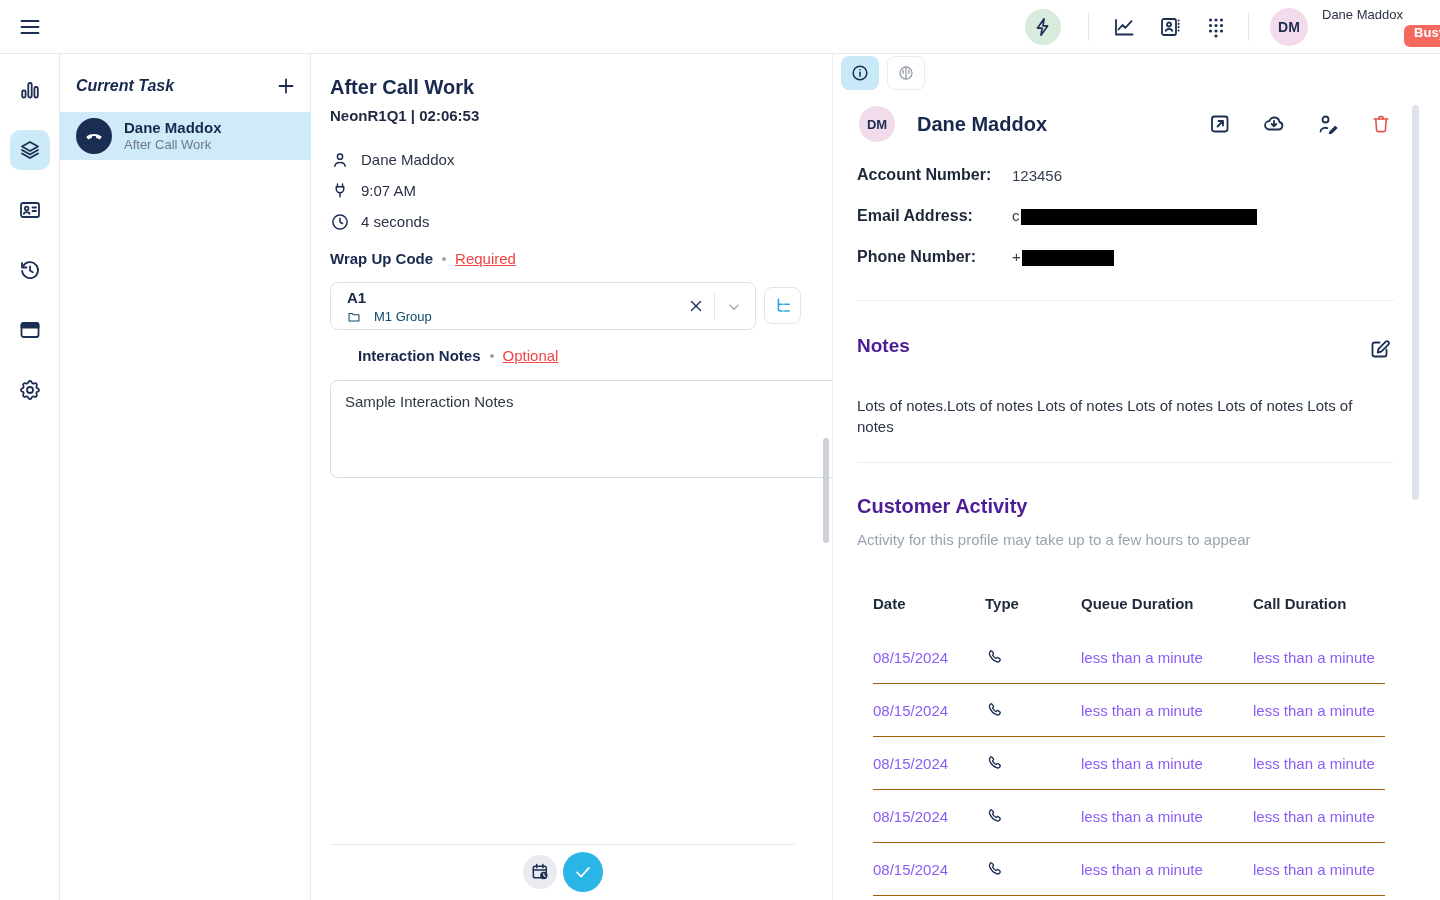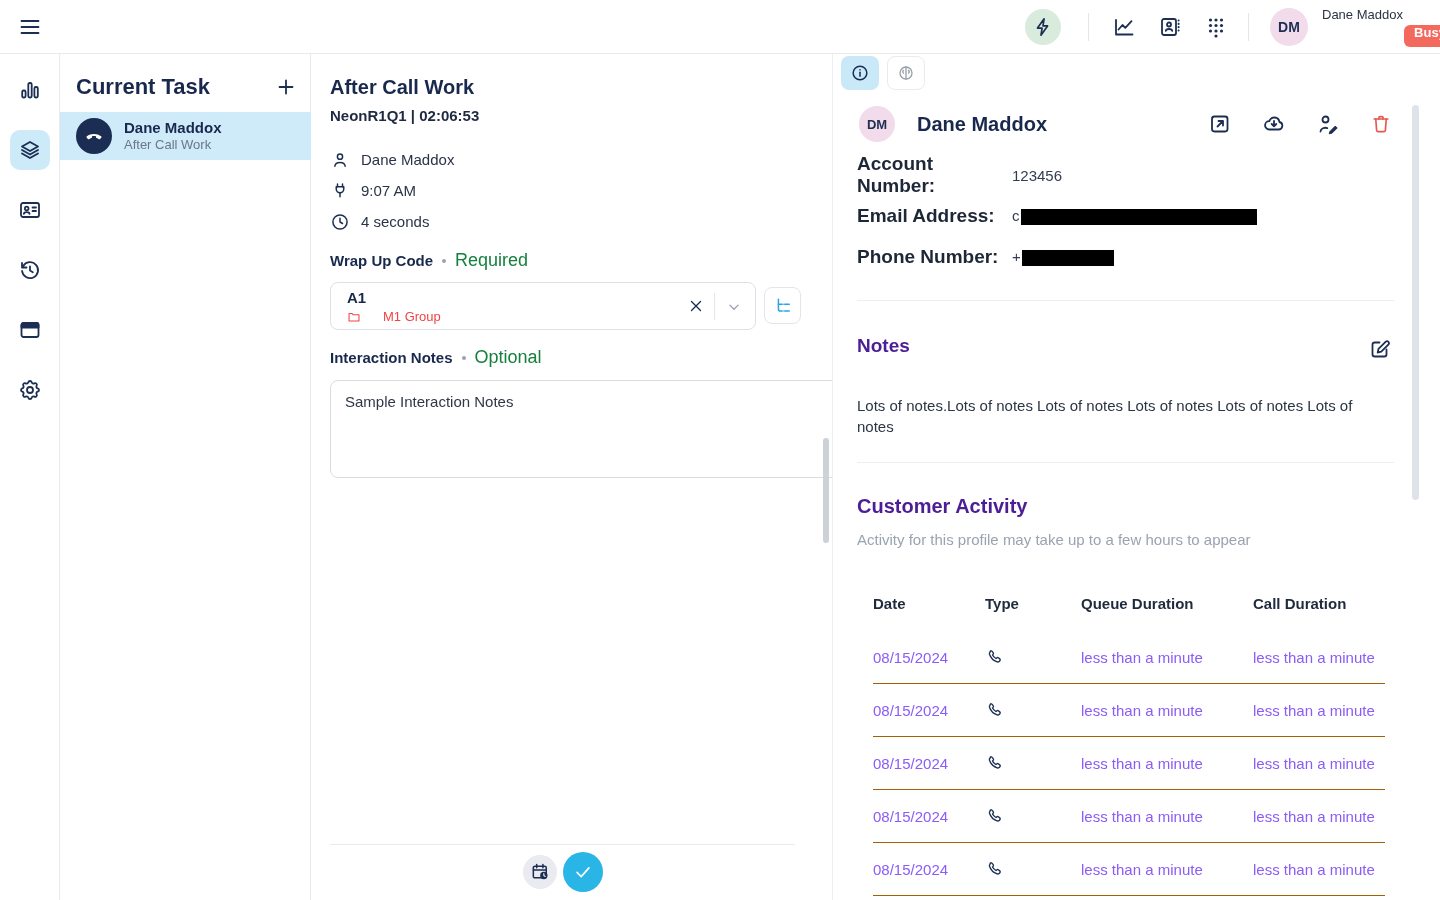--- a/index.html
+++ b/index.html
@@ -23,44 +23,44 @@
   .busy-btn { position:absolute; left:1404px; top:25px; width:86px; height:22px; background:#f4695e; border:none; border-radius:6px; color:#fff; font-weight:bold; font-size:13px; display:flex; align-items:flex-start; justify-content:center; gap:22px; cursor:pointer; font-family:inherit; }
 
   
   .rail { position:absolute; left:0; top:54px; width:60px; height:846px; background:#fff; border-right:1px solid #e8eaec; z-index:4; }
   .rail-item { position:absolute; left:10px; width:40px; height:40px; border-radius:10px; display:flex; align-items:center; justify-content:center; color:#1c2e52; cursor:pointer; }
   .rail-item.selected { background:#cdeaf9; }
 
   
   .task-panel { position:absolute; left:60px; top:54px; width:251px; height:846px; background:#fff; border-right:1px solid #e8eaec; }
   .task-panel-header { position:absolute; left:16px; right:12px; top:20px; display:flex; align-items:center; justify-content:space-between; }
-  .task-panel-title { font-size:22px; font-weight:bold; color:#18294d; }
+  .task-panel-title { font-size:16px; font-weight:bold; color:#18294d;font-style:italic; }
   .add-btn { width:24px; height:24px; color:#1c2e52; background:none; border:none; cursor:pointer; padding:0; }
   .task-item { position:absolute; left:0; top:58px; width:251px; height:48px; background:#cfeaf8; display:flex; align-items:center; cursor:pointer; }
   .task-avatar { width:36px; height:36px; margin-left:16px; border-radius:50%; background:#1b2d52; display:flex; align-items:center; justify-content:center; flex:none; }
   .task-item-text { margin-left:12px; line-height:1.25; }
   .task-item-name { font-size:15px; font-weight:bold; color:#18294d; }
   .task-item-sub { font-size:13px; color:#6c7787; }
 
   
   .center-panel { position:absolute; left:311px; top:54px; width:520px; height:846px; background:#fff; }
   .cp-title { position:absolute; left:19px; top:22px; font-size:20px; font-weight:bold; color:#18294d; }
   .cp-sub { position:absolute; left:19px; top:53px; font-size:15px; font-weight:bold; color:#1f2940; }
   .cp-details { position:absolute; left:19px; top:90px; }
   .cp-detail-row { display:flex; align-items:center; height:31px; gap:11px; color:#1c2e52; }
   .cp-detail-row span.txt { font-size:15px; color:#2a3446; }
   .field-label-row { position:absolute; left:19px; display:flex; align-items:center; gap:9px; }
   .field-label { font-size:15px; font-weight:bold; color:#18294d; }
   .dot-sep { width:4px; height:4px; border-radius:50%; background:#9aa3b1; }
-  .field-req { font-size:18px; color:#15803d; }
+  .field-req { font-size:15px; color:#ef4444;text-decoration:underline; }
   .wrapup-row { top:196px; }
-  .notes-row { top:293px; }
+  .notes-row { top:293px;margin-left:28px; }
   .combo { position:absolute; left:19px; top:228px; width:426px; height:48px; border:1px solid #dde1e7; border-radius:8px; background:#fff; cursor:pointer; }
   .combo-value { position:absolute; left:16px; top:6px; font-size:15px; font-weight:bold; color:#18294d; }
-  .combo-group { position:absolute; left:16px; top:26px; display:flex; align-items:center; gap:22px; color:#ef4444; font-size:13px; }
+  .combo-group { position:absolute; left:16px; top:26px; display:flex; align-items:center; gap:13px; color:#0c4a6e; font-size:13px; }
   .combo-clear { position:absolute; right:50px; top:14px; width:18px; height:18px; color:#1c2e52; cursor:pointer; }
   .combo-sep { position:absolute; right:40px; top:10px; width:1px; height:27px; background:#e3e6ea; }
   .combo-chevron { position:absolute; right:12px; top:15px; width:18px; height:18px; color:#9aa3b1; cursor:pointer; }
   .tree-btn { position:absolute; left:453px; top:233px; width:37px; height:37px; border:1px solid #e2e5ea; border-radius:8px; background:#fff; color:#2aa5df; display:flex; align-items:center; justify-content:center; cursor:pointer; }
   .notes-area { position:absolute; left:19px; top:326px; width:536px; height:98px; border:1px solid #d9dde3; border-radius:8px; padding:12px 14px; font-family:inherit; font-size:15px; color:#2f3847; resize:none; }
   .cp-divider { position:absolute; left:19px; top:790px; width:465px; height:1px; background:#e8eaed; }
   .schedule-btn { position:absolute; left:212px; top:801px; width:34px; height:34px; border-radius:50%; border:none; background:#e9ebf0; color:#1b2d52; display:flex; align-items:center; justify-content:center; cursor:pointer; }
   .complete-btn { position:absolute; left:252px; top:798px; width:40px; height:40px; border-radius:50%; border:none; background:#29b5e6; color:#fff; display:flex; align-items:center; justify-content:center; cursor:pointer; }
   .cp-scrollthumb { position:absolute; left:512px; top:384px; width:6px; height:105px; border-radius:3px; background:#cdd2d9; cursor:grab; }
 
@@ -68,21 +68,21 @@
   .right-panel { position:absolute; left:832px; top:54px; width:608px; height:846px; background:#fff; border-left:1px solid #eceef1; }
   .tab { position:absolute; top:2px; width:38px; height:34px; border-radius:8px; display:flex; align-items:center; justify-content:center; cursor:pointer; }
   .tab-info { left:8px; background:#c9e9f9; color:#1b2d52; }
   .tab-brain { left:54px; background:#fff; border:1px solid #e9ebee; color:#9aa1ab; }
   .rp-avatar { position:absolute; left:26px; top:52px; width:36px; height:36px; border-radius:50%; background:#f2dbeb; color:#1c2e52; font-weight:bold; font-size:13px; display:flex; align-items:center; justify-content:center; }
   .rp-name { position:absolute; left:84px; top:59px; font-size:20px; font-weight:bold; color:#18294d; }
   .rp-actions { position:absolute; right:46px; top:58px; display:flex; gap:30px; align-items:center; }
   .rp-action { width:24px; height:24px; color:#1c2e52; background:none; border:none; padding:0; cursor:pointer; }
   .rp-action.danger { color:#e8574c; }
   .rp-field { position:absolute; left:24px; height:34px; display:flex; align-items:center; }
-  .rp-field-label { width:155px; font-size:19px; font-weight:bold; color:#1e2738; flex:none; }
+  .rp-field-label { width:155px; font-size:16px; font-weight:bold; color:#1e2738; flex:none; }
   .rp-field-value { font-size:15px; color:#333d4f; }
   .redact { display:inline-block; height:16px; background:#000; vertical-align:middle; margin-left:1px; }
   .rp-divider { position:absolute; left:24px; width:537px; height:1px; background:#eceef0; }
   .rp-section-title { position:absolute; left:24px; font-size:19px; font-weight:bold; color:#4c1d95; }
   .notes-edit-btn { position:absolute; right:48px; top:283px; width:24px; height:24px; color:#1c2e52; background:none; border:none; padding:0; cursor:pointer; }
   .rp-notes-text { position:absolute; left:24px; top:341px; width:530px; font-size:15px; color:#2b3544; line-height:1.4; }
   .rp-activity-sub { position:absolute; left:24px; top:477px; font-size:15px; color:#9aa3b1; }
   .activity-table { position:absolute; left:40px; top:530px; width:512px; }
   .activity-header { display:grid; grid-template-columns:112px 96px 172px 1fr; align-items:center; height:38px; font-size:15px; font-weight:bold; color:#1f2a3c; }
   .activity-row { display:grid; grid-template-columns:112px 96px 172px 1fr; align-items:center; height:53px; border-bottom:1px solid #a16207; font-size:15px; color:#8b5cf6; }

